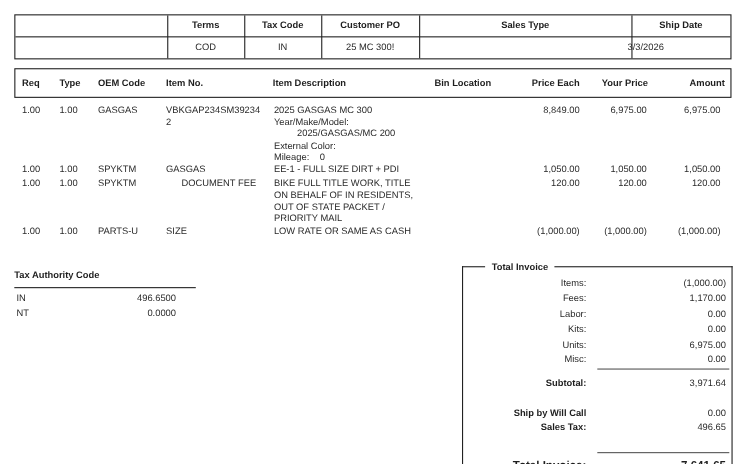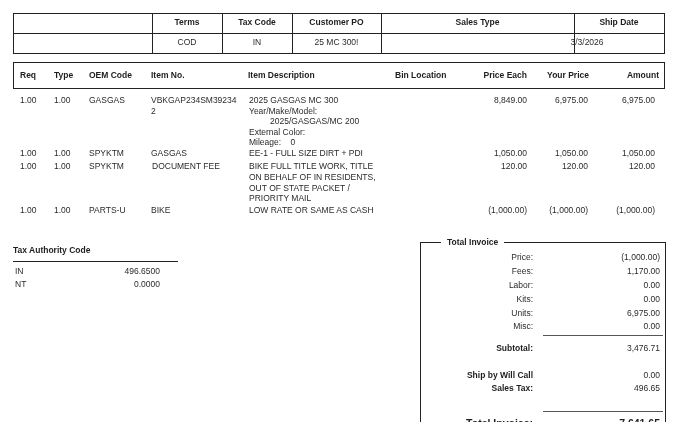--- a/index.html
+++ b/index.html
@@ -96,68 +96,68 @@
   <span style="left:249px;top:148px">EE-1 - FULL SIZE DIRT + PDI</span>
   <span class="r" style="left:467px;width:60px;top:148px">1,050.00</span>
   <span class="r" style="left:528px;width:60px;top:148px">1,050.00</span>
   <span class="r" style="left:595px;width:60px;top:148px">1,050.00</span>
 </div>
 
 <div class="row">
   <span style="left:20px;top:161px">1.00</span>
   <span style="left:54px;top:161px">1.00</span>
   <span style="left:89px;top:161px">SPYKTM</span>
-  <span style="left:152px;top:161px">DOCUMENT FEE</span>
+  <span style="left:165px;top:161px">DOCUMENT FEE</span>
   <span style="left:249px;top:161px">BIKE FULL TITLE WORK, TITLE</span>
   <span style="left:249px;top:172px">ON BEHALF OF IN RESIDENTS,</span>
   <span style="left:249px;top:183px">OUT OF STATE PACKET /</span>
   <span style="left:249px;top:193px">PRIORITY MAIL</span>
   <span class="r" style="left:467px;width:60px;top:161px">120.00</span>
   <span class="r" style="left:528px;width:60px;top:161px">120.00</span>
   <span class="r" style="left:595px;width:60px;top:161px">120.00</span>
 </div>
 
 <div class="row">
   <span style="left:20px;top:205px">1.00</span>
   <span style="left:54px;top:205px">1.00</span>
   <span style="left:89px;top:205px">PARTS-U</span>
-  <span style="left:151px;top:205px">BIKE</span>
+  <span style="left:151px;top:205px">SIZE</span>
   <span style="left:249px;top:205px">LOW RATE OR SAME AS CASH</span>
   <span class="r" style="left:467px;width:60px;top:205px">(1,000.00)</span>
   <span class="r" style="left:528px;width:60px;top:205px">(1,000.00)</span>
   <span class="r" style="left:595px;width:60px;top:205px">(1,000.00)</span>
 </div>
 
 <div class="abs bold" style="left:13px;top:245px">Tax Authority Code</div>
 <div class="taxline"></div>
 <div class="abs" style="left:15px;top:266px">IN</div>
 <div class="abs r" style="left:100px;width:60px;top:266px">496.6500</div>
 <div class="abs" style="left:15px;top:279px">NT</div>
 <div class="abs r" style="left:100px;width:60px;top:279px">0.0000</div>
 
 <div class="tbox"></div>
 <div class="tbox-title">Total Invoice</div>
 
-<div class="tlab" style="top:252px">Price:</div>
+<div class="tlab" style="top:252px">Items:</div>
 <div class="tval" style="top:252px">(1,000.00)</div>
 <div class="tlab" style="top:266px">Fees:</div>
 <div class="tval" style="top:266px">1,170.00</div>
 <div class="tlab" style="top:280px">Labor:</div>
 <div class="tval" style="top:280px">0.00</div>
 <div class="tlab" style="top:294px">Kits:</div>
 <div class="tval" style="top:294px">0.00</div>
 <div class="tlab" style="top:308px">Units:</div>
 <div class="tval" style="top:308px">6,975.00</div>
 <div class="tlab" style="top:321px">Misc:</div>
 <div class="tval" style="top:321px">0.00</div>
 
 <div class="sep" style="top:335px"></div>
 
 <div class="tlab bold" style="top:343px">Subtotal:</div>
-<div class="tval" style="top:343px">3,476.71</div>
+<div class="tval" style="top:343px">3,971.64</div>
 
 <div class="tlab bold" style="top:370px">Ship by Will Call</div>
 <div class="tval" style="top:370px">0.00</div>
 <div class="tlab bold" style="top:383px">Sales Tax:</div>
 <div class="tval" style="top:383px">496.65</div>
 
 <div class="sep" style="top:411px"></div>
 
 <div class="tlab bold" style="top:417px;font-size:10.5px">Total Invoice:</div>
 <div class="tval bold" style="top:417px;font-size:10.5px">7,641.65</div>

